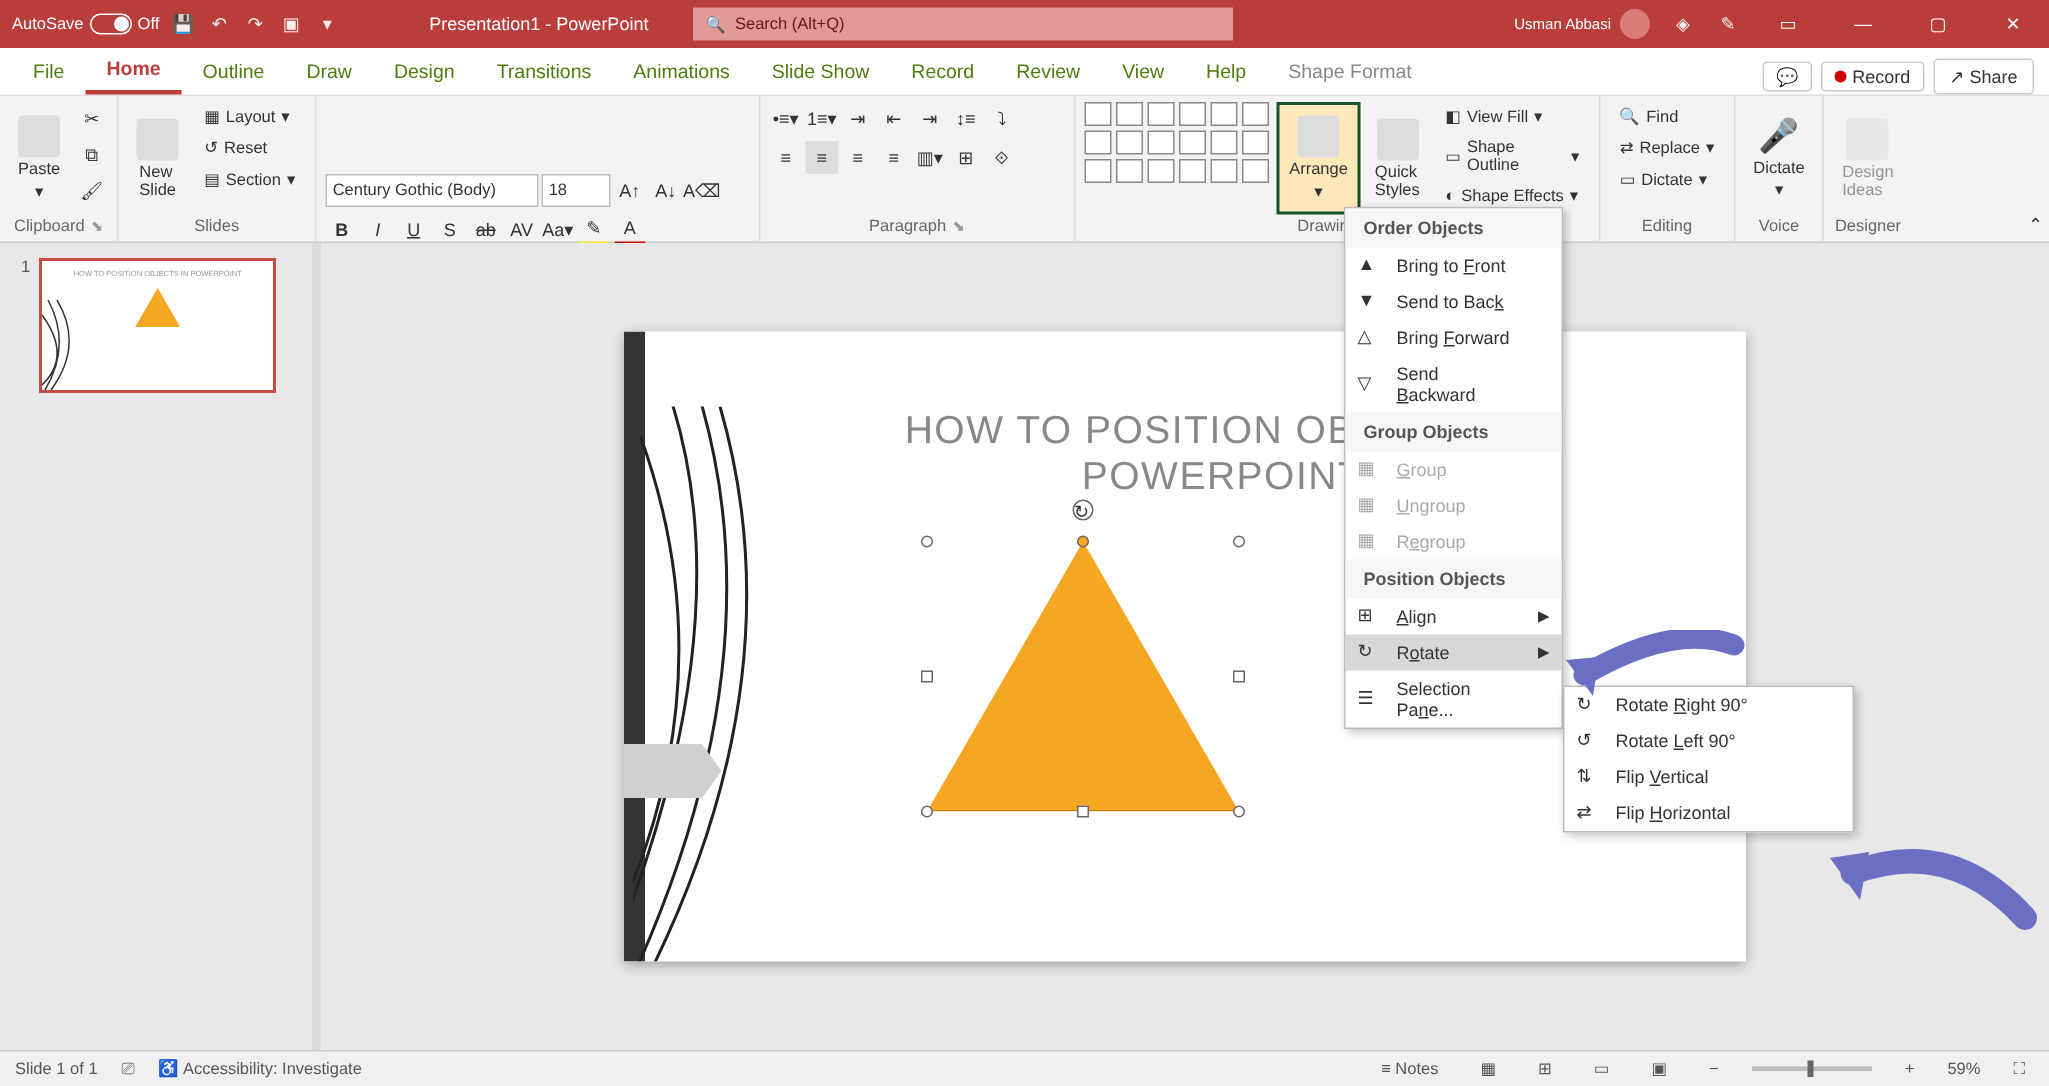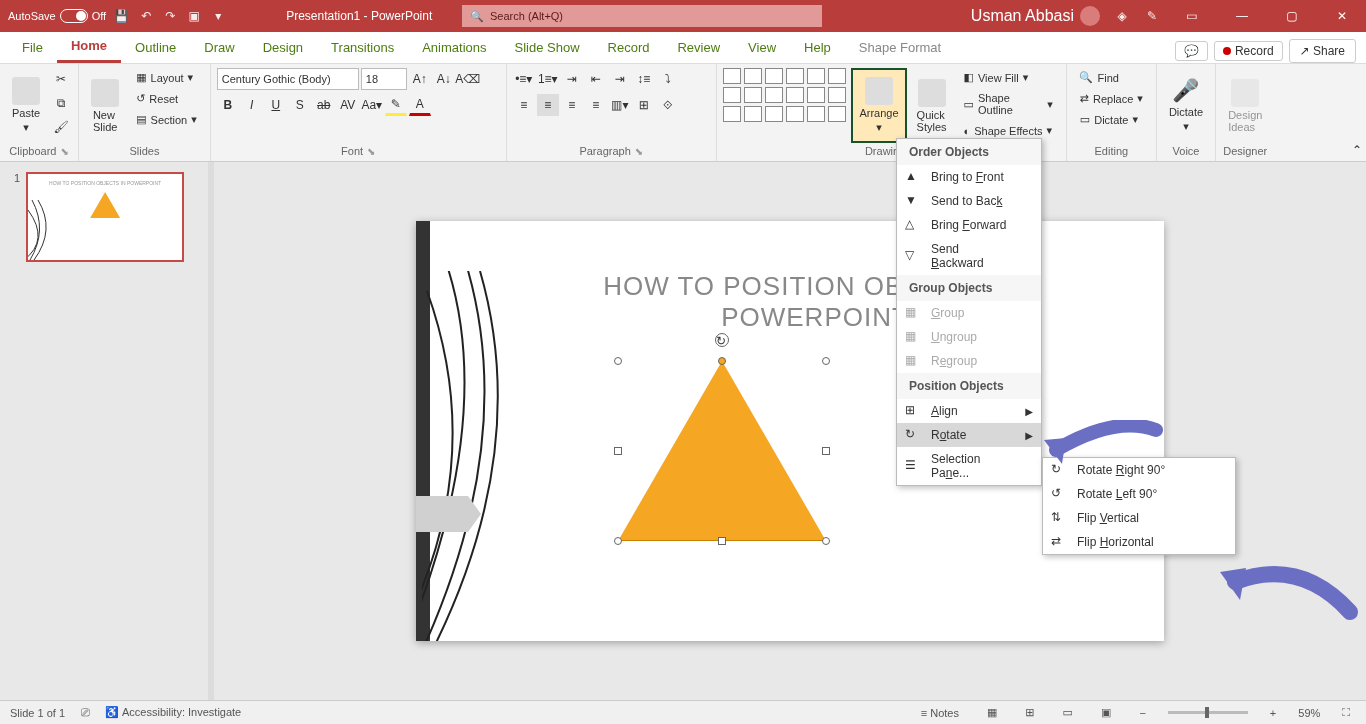--- a/index.html
+++ b/index.html
@@ -8,21 +8,21 @@
 
 .titlebar { height:32px; background:#b93d3a; display:flex; align-items:center; color:#fff; }
 .titlebar .left { display:flex; align-items:center; gap:8px; padding-left:8px; }
 .autosave { display:flex; align-items:center; gap:4px; font-size:11px; }
 .toggle { width:28px; height:14px; border:1px solid #fff; border-radius:8px; position:relative; }
 .toggle::after { content:''; position:absolute; right:1px; top:1px; width:10px; height:10px; border-radius:50%; background:#fff; }
 .qat-icon { width:16px; height:16px; display:inline-flex; align-items:center; justify-content:center; opacity:.9; }
 .title-center { flex:0 0 auto; margin-left:60px; font-size:12px; }
 .searchbox { margin-left:30px; height:22px; width:360px; background:#e29a98; display:flex; align-items:center; padding:0 8px; color:#5a1a18; font-size:11px; }
 .titlebar .right { margin-left:auto; display:flex; align-items:center; gap:14px; padding-right:6px; }
-.user { display:flex; align-items:center; gap:6px; font-size:16px; }
+.user { display:flex; align-items:center; gap:6px; font-size:10px; }
 .avatar { width:20px; height:20px; border-radius:50%; background:#d97c7a; }
 .winbtn { width:36px; height:32px; display:flex; align-items:center; justify-content:center; }
 
 
 .tabs { height:32px; background:#fff; display:flex; align-items:flex-end; border-bottom:1px solid #ddd; padding-left:8px; }
 .tab { padding:0 14px; height:32px; display:flex; align-items:center; font-size:13px; color:#4d7c0f; cursor:pointer; }
 .tab.active { border-bottom:3px solid #b93d3a; color:#b93d3a; font-weight:600; }
 .tab.context { color:#888; }
 .tabs .spacer { flex:1; }
 .tab-right { display:flex; gap:6px; padding-right:10px; align-items:center; }
@@ -182,21 +182,21 @@
       <div class="vcol">
         <div class="smallbtn">▦ <span>Layout</span> ▾</div>
         <div class="smallbtn">↺ <span>Reset</span></div>
         <div class="smallbtn">▤ <span>Section</span> ▾</div>
       </div>
     </div>
     <div class="group-label">Slides</div>
   </div>
 
   <div class="group" style="width:296px;">
-    <div class="group-body" style="flex-direction:column;gap:4px;">
+    <div class="group-body" style="flex-direction:column;gap:4px;margin-top:48px;">
       <div class="hrow">
         <div class="fontbox" style="width:142px;">
             <span>Century Gothic (Body)</span>
           </div>
         <div class="fontbox" style="width:46px;">
             <span>18</span>
           </div>
         <div class="iconbtn">A↑</div>
         <div class="iconbtn">A↓</div>
         <div class="iconbtn">A⌫</div>

